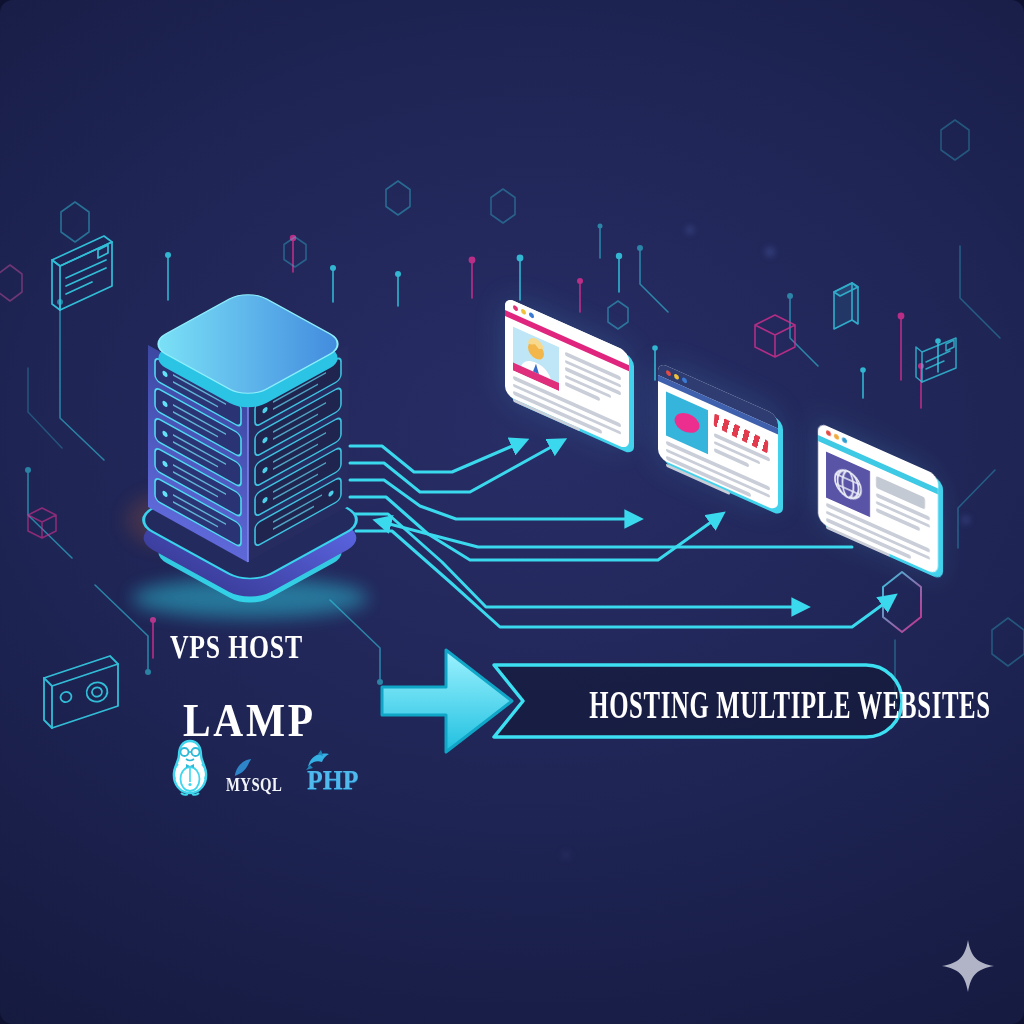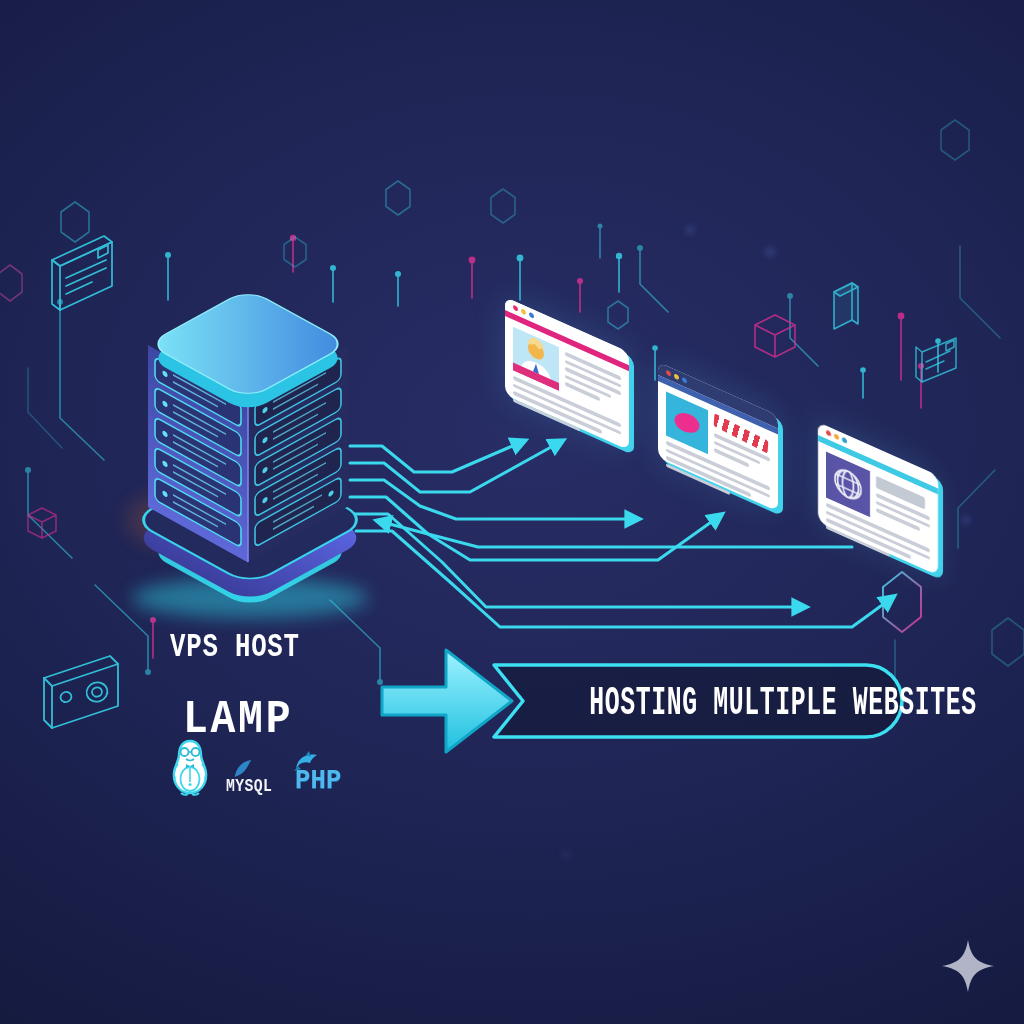--- a/index.html
+++ b/index.html
@@ -1,18 +1,18 @@
 <!DOCTYPE html>
 <html><head>
 <meta charset="utf-8">
 <style>
   html,body{margin:0;padding:0;background:#0e1230;}
   .stage{position:relative;width:1024px;height:1024px;overflow:hidden;
     background:radial-gradient(1150px 880px at 52% 42%, #282e66 0%, #1e2453 45%, #171c44 74%, #121634 100%);
-    font-family:Liberation Mono, monospace;}
+    font-family:Liberation Serif, serif;border-radius:13px;}
   .stage svg.scene{position:absolute;left:0;top:0;}
   
   .cond{position:absolute;color:#fff;font-weight:bold;white-space:nowrap;}
   .vps{left:170px;top:629px;font-size:33px;letter-spacing:1px;transform:scaleX(.78);transform-origin:left center;}
   .lamp{left:183px;top:694px;font-size:46px;letter-spacing:3px;transform:scaleX(.9);transform-origin:left center;}
   .banner-label{left:514px;top:681px;width:396px;text-align:center;font-size:40px;letter-spacing:1px;
     transform:scaleX(.62);transform-origin:center;}
   
   .techrow{position:absolute;left:166px;top:738px;display:flex;align-items:flex-end;gap:12px;}
   .tech{position:relative;display:flex;align-items:flex-start;}

